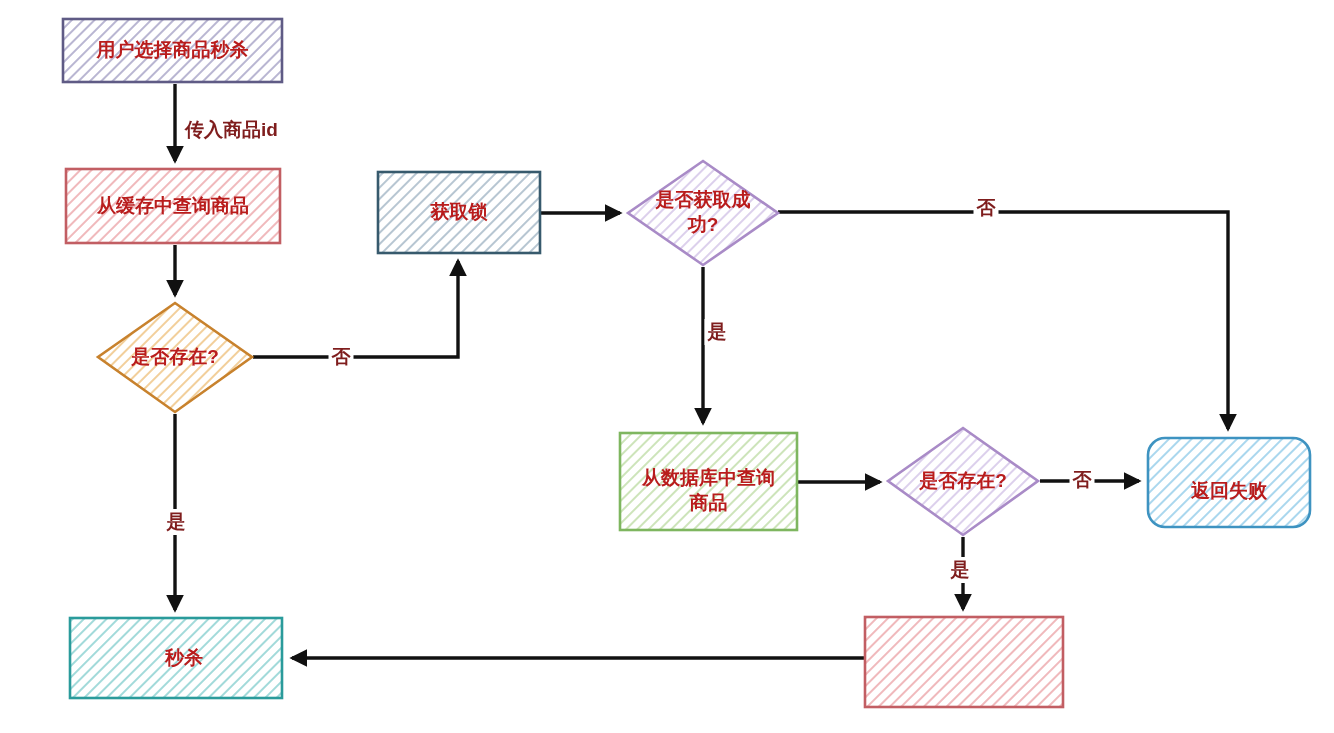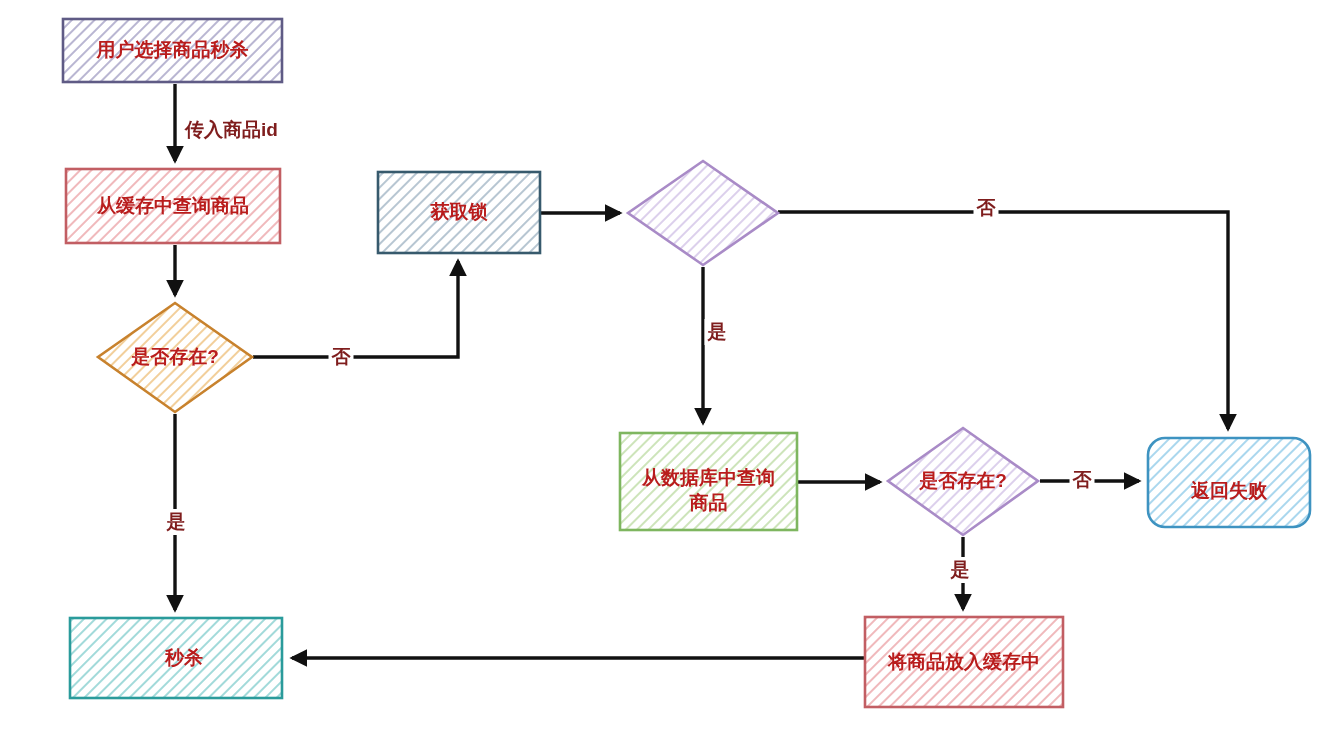--- a/index.html
+++ b/index.html
@@ -91,24 +91,24 @@
       <rect x="1148" y="438" width="162" height="89" rx="17" ry="17" fill="url(#hatch-blue)" stroke="#3e93c1"></rect>
       <rect x="865" y="617" width="198" height="90" fill="url(#hatch-red)" stroke="#c25e63"></rect>
       <rect x="70" y="618" width="212" height="80" fill="url(#hatch-teal)" stroke="#2a9b9b"></rect>
     </g>
   </svg>
 
   <div class="node-label" style="left:63px;top:19px;width:219px;height:63px;">用户选择商品秒杀</div>
   <div class="node-label" style="left:66px;top:169px;width:214px;height:74px;">从缓存中查询商品</div>
   <div class="node-label" style="left:105px;top:303px;width:140px;height:109px;">是否存在?</div>
   <div class="node-label" style="left:378px;top:172px;width:162px;height:81px;">获取锁</div>
+  <div class="node-label" style="left:647px;top:162px;width:112px;height:102px;">是否获取成功?</div>
   <div class="node-label" style="left:638px;top:433px;width:141px;height:115px;">从数据库中查询商品</div>
   <div class="node-label" style="left:893px;top:430px;width:140px;height:102px;">是否存在?</div>
   <div class="node-label" style="left:1148px;top:438px;width:162px;height:106px;">返回失败</div>
-  <div class="node-label" style="left:865px;top:617px;width:198px;height:90px;">将商品放入缓存中</div>
   <div class="node-label" style="left:70px;top:618px;width:212px;height:80px;margin-left:8px;">秒杀</div>
 
   <div class="edge-label no-bg" style="left:182px;top:117px;">传入商品id</div>
   <div class="edge-label" style="left:341px;top:357px;">否</div>
   <div class="edge-label" style="left:176px;top:522px;">是</div>
   <div class="edge-label" style="left:986px;top:208px;">否</div>
   <div class="edge-label" style="left:717px;top:332px;">是</div>
   <div class="edge-label" style="left:1082px;top:480px;">否</div>
   <div class="edge-label" style="left:960px;top:570px;">是</div>
 

